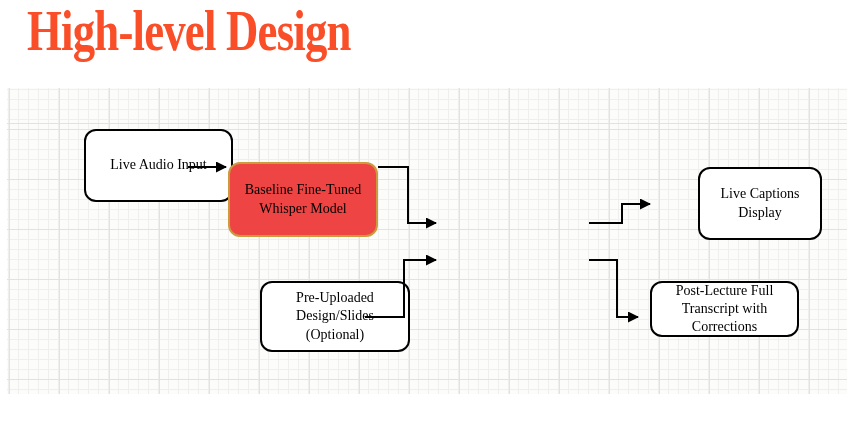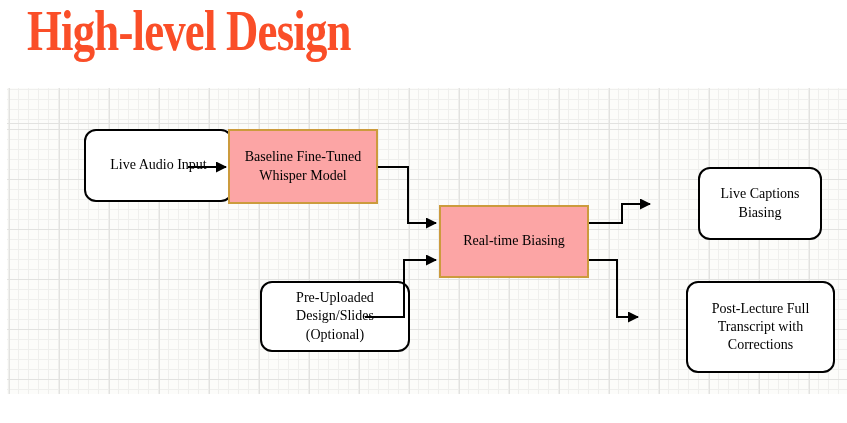--- a/index.html
+++ b/index.html
@@ -45,23 +45,24 @@
     font-size:14px;
     line-height:1.3;
     color:#000000;
     padding:2px 4px;
     background:#ffffff;
     border:2px solid #000000;
     z-index:2;
   }
   .node.rounded{border-radius:12px;margin-left:45px;}
   .node.orange{
-    background:#fca5a5;
+    background:#ef4444;
     border-color:#cc9b3d;
-    border-radius:0;
+    border-radius:12px;
+    margin-top:33px;
   }
   .node-label{display:block;width:100%;}
   .edges{
     position:absolute;
     left:0;top:0;
     width:847px;height:423px;
     z-index:3;
     pointer-events:none;
   }
 </style>
@@ -75,29 +76,26 @@
   <div class="canvas"></div>
 
   <div class="node rounded" style="left:39px;top:129px;width:149px;height:73px">
     <span class="node-label">Live Audio Input</span>
   </div>
 
   <div class="node orange" style="left:228px;top:129px;width:150px;height:75px">
     <span class="node-label">Baseline Fine-Tuned Whisper Model</span>
   </div>
 
-  <div class="node orange" style="left:439px;top:205px;width:150px;height:73px">
-    <span class="node-label">Real-time Biasing</span>
+
+  <div class="node rounded" style="left:653px;top:167px;width:124px;height:73px">
+    <span class="node-label">Live Captions Display</span>
   </div>
 
-  <div class="node rounded" style="left:653px;top:167px;width:124px;height:73px">
-    <span class="node-label">Live Captions Biasing</span>
-  </div>
-
-  <div class="node rounded" style="left:641px;top:281px;width:149px;height:92px">
+  <div class="node rounded" style="left:605px;top:281px;width:149px;height:56px">
     <span class="node-label">Post-Lecture Full Transcript with Corrections</span>
   </div>
 
   <div class="node rounded" style="left:215px;top:281px;width:150px;height:71px">
     <span class="node-label">Pre-Uploaded Design/Slides (Optional)</span>
   </div>
 
   <svg class="edges" viewBox="0 0 847 423" xmlns="http://www.w3.org/2000/svg">
     <defs>
       <marker id="arrow" markerUnits="userSpaceOnUse" markerWidth="12" markerHeight="12" refX="10" refY="5.5" orient="auto">

